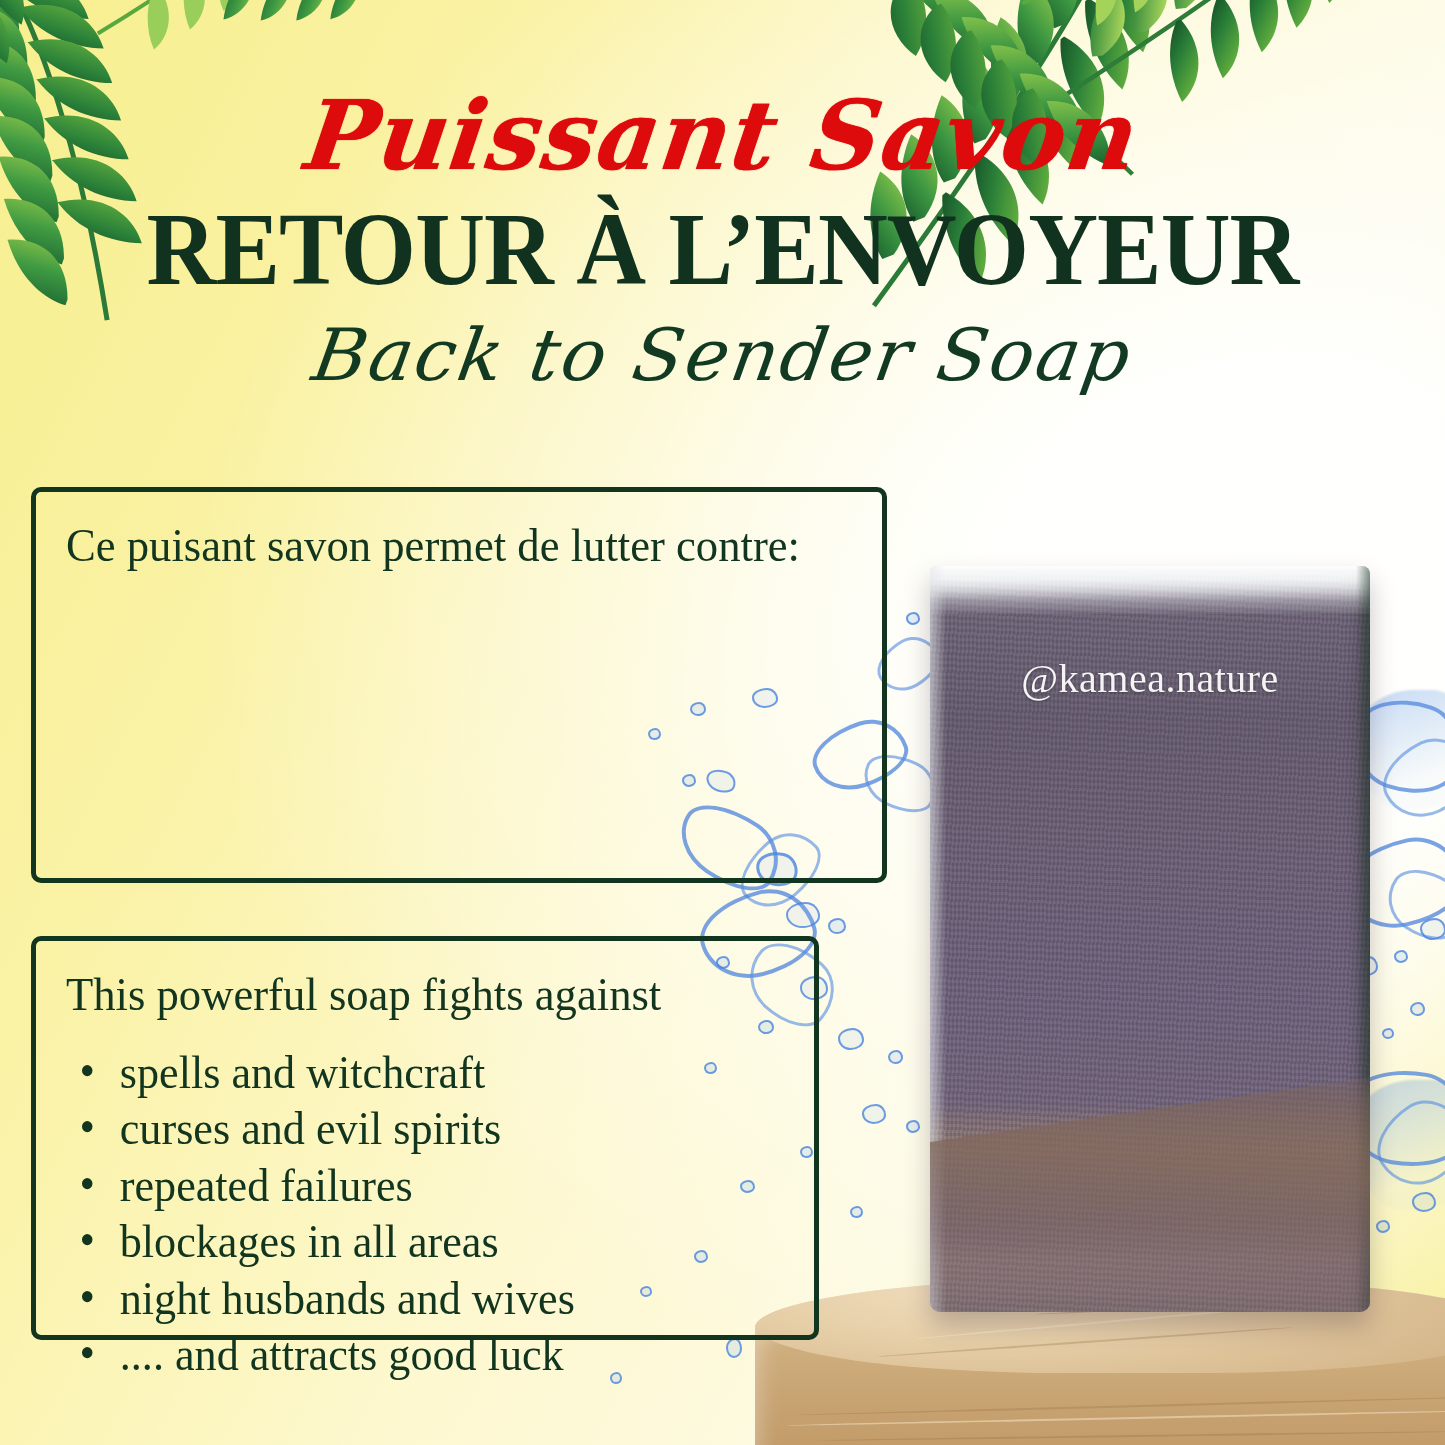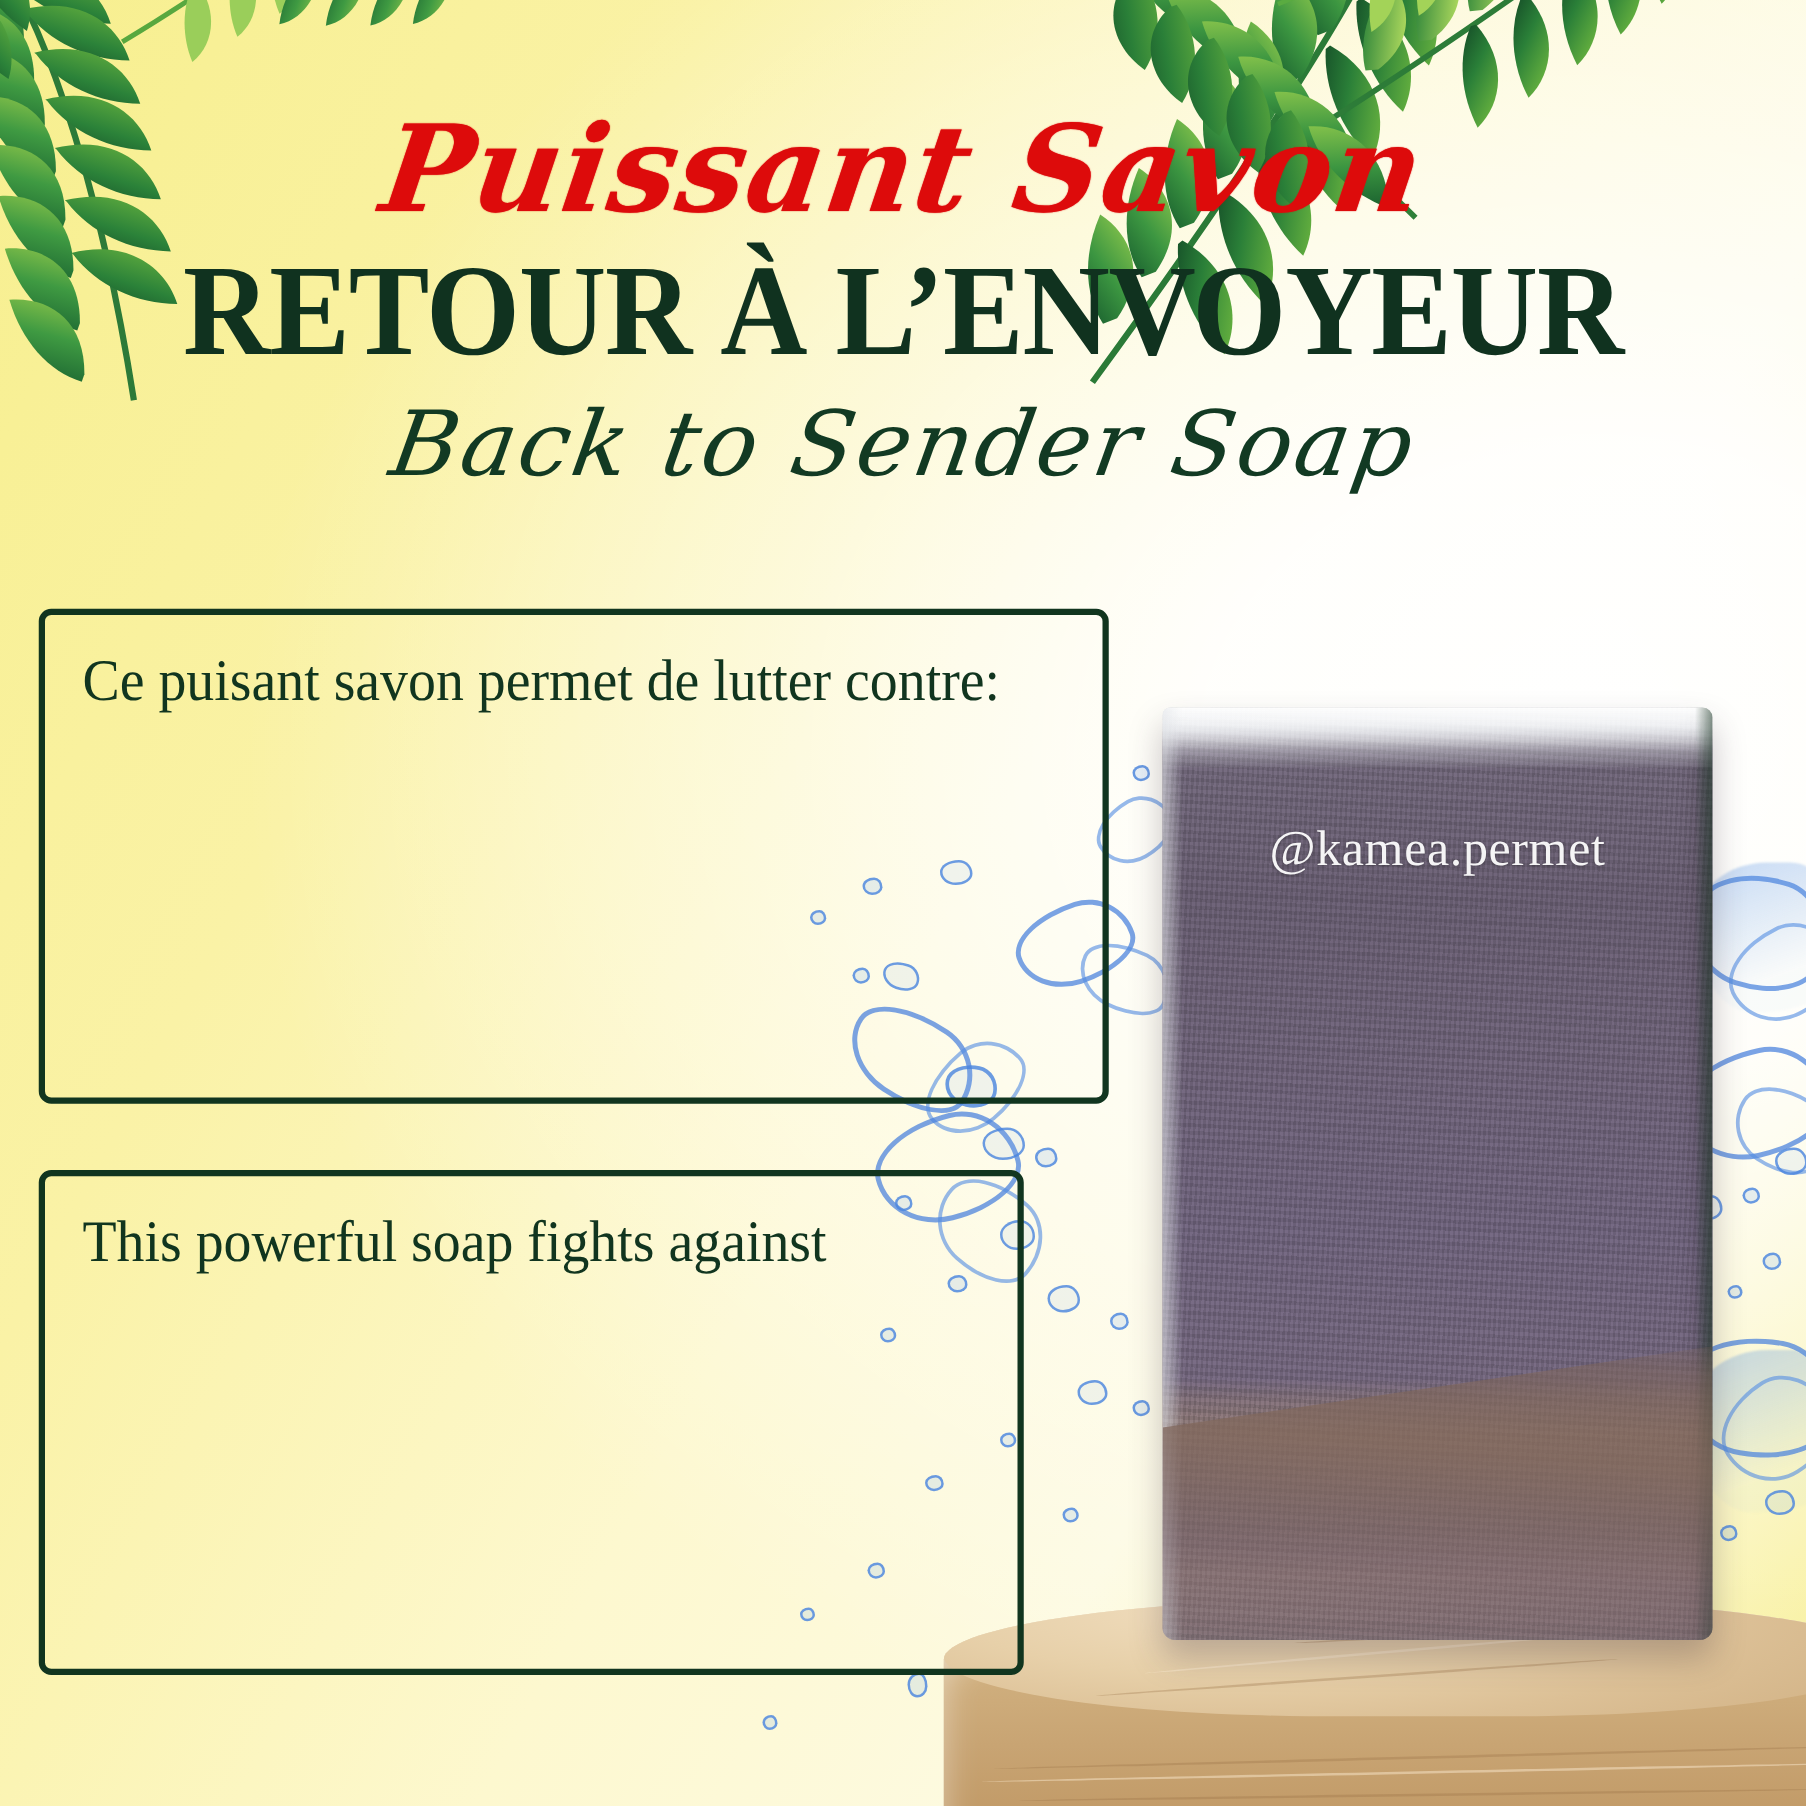--- a/index.html
+++ b/index.html
@@ -472,35 +472,43 @@
     <div class="drop sm" style="left:1412px; top:1192px; width:24px; height:20px;"></div>
     <div class="drop xs" style="left:1376px; top:1220px; width:14px; height:13px;"></div>
   </div>
 
   <div class="info-box" id="box-fr">
     <div class="box-heading">Ce puisant savon permet de lutter contre:</div>
   </div>
 
   <div class="info-box" id="box-en">
     <div class="box-heading">This powerful soap fights against</div>
+    <ul class="box-list">
+      <li>spells and witchcraft</li>
+      <li>curses and evil spirits</li>
+      <li>repeated failures</li>
+      <li>blockages in all areas</li>
+      <li>night husbands and wives</li>
+      <li>.... and attracts good luck</li>
+    </ul>
   </div>
 
   <div id="podium">
     <div id="podium-top"></div>
     <div class="grain" style="left:40px; top:128px; width:690px; transform:rotate(-1.5deg);"></div>
     <div class="grain lite" style="left:30px; top:140px; width:700px; transform:rotate(-1.2deg);"></div>
     <div class="grain" style="left:60px; top:158px; width:640px; transform:rotate(-0.8deg);"></div>
 
     <div class="grain" style="left:120px; top:64px; width:420px; transform:rotate(-4deg);"></div>
     <div class="grain lite" style="left:160px; top:44px; width:380px; transform:rotate(-5deg);"></div>
     <div class="grain" style="left:280px; top:28px; width:320px; transform:rotate(-3deg);"></div>
   </div>
 
   <div id="soap">
     <div id="soap-wrap-top"></div>
     <div id="soap-edge-l"></div>
     <div id="soap-edge-r"></div>
     <div id="soap-lower"></div>
   </div>
 
-  <div id="watermark">@kamea.permet</div>
+  <div id="watermark">@kamea.nature</div>
 
 </div>
 
 </body></html>

